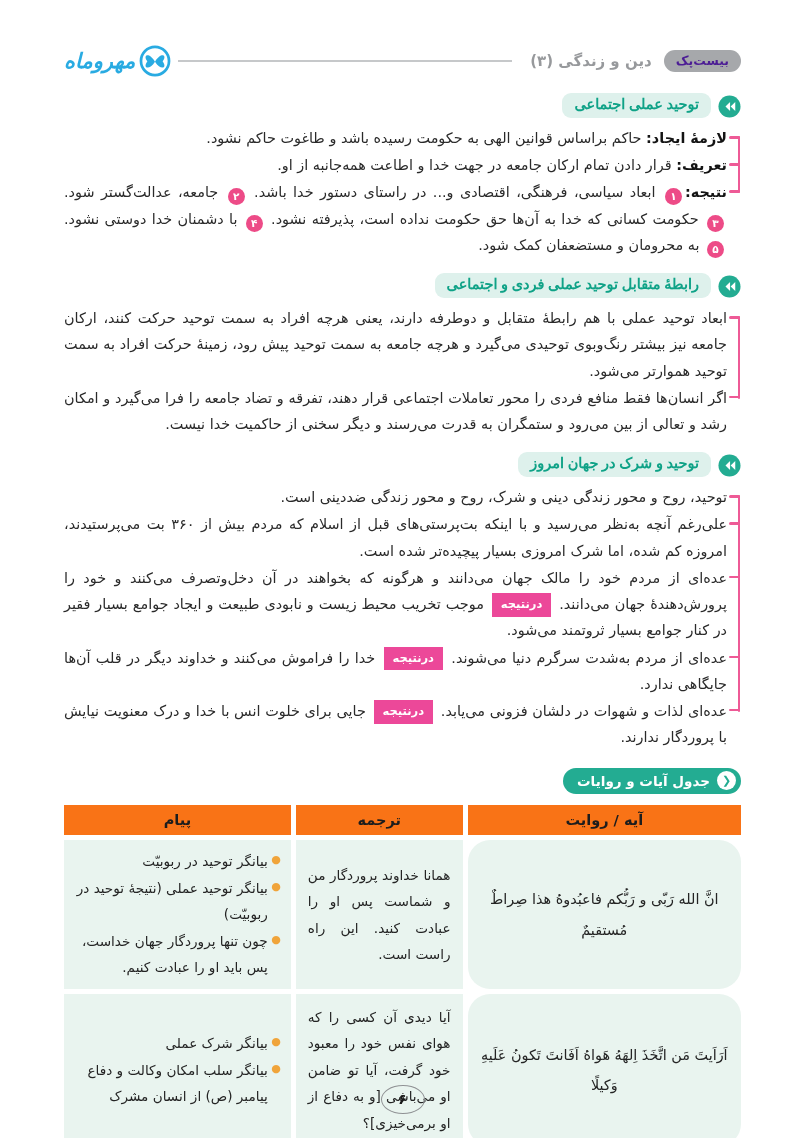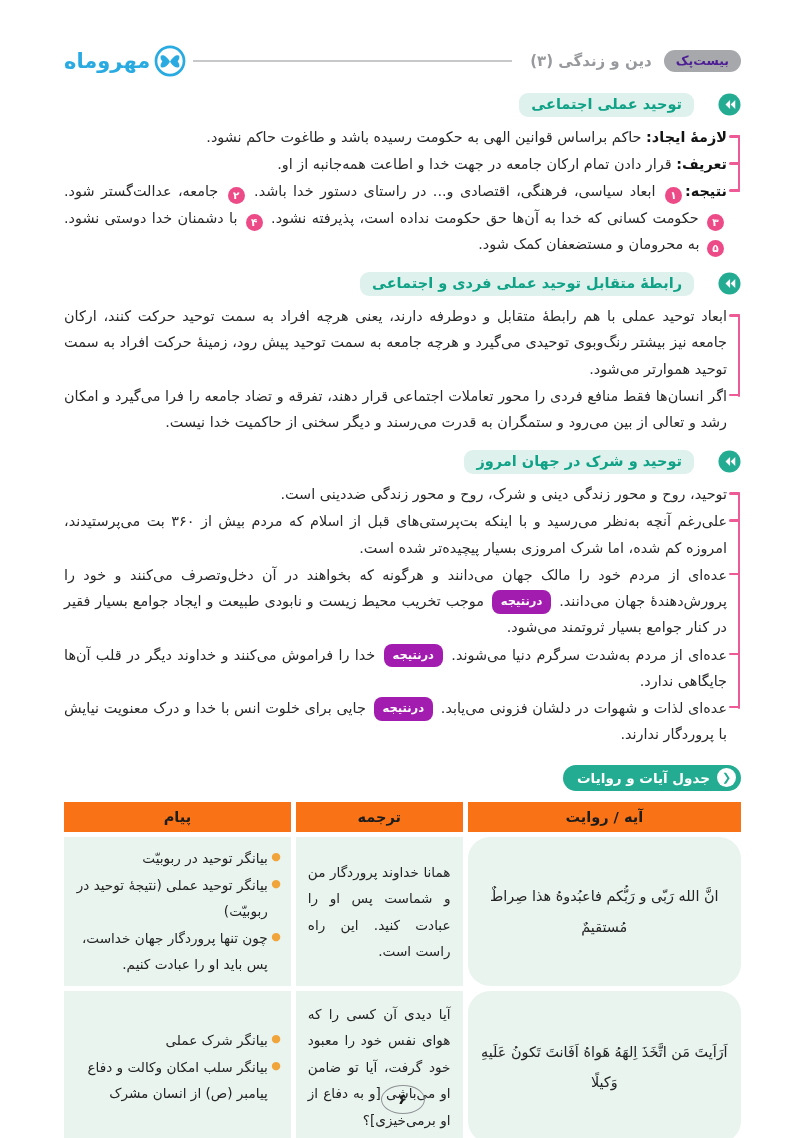--- a/index.html
+++ b/index.html
@@ -7,39 +7,39 @@
     width:805px;height:1138px;box-sizing:border-box;
     padding:44px 64px 0;direction:rtl;position:relative;overflow:hidden;
     font-family:"DejaVu Sans",sans-serif;color:#2a2a2a;background:#fff;
   }
   
   .hdr{display:flex;align-items:center;margin-bottom:10px;}
   .gray-pill{background:#a6a8ab;color:#4c1d95;font-weight:bold;font-size:12.5px;
     padding:3px 12px 4px;border-radius:20px;flex:none;}
   .subject{color:#97999c;font-weight:bold;font-size:15px;margin:0 12px;flex:none;}
   .hdr-line{flex:1;border-top:2px solid #c6c8ca;margin:0 6px;}
-  .brand{display:flex;align-items:center;gap:3px;flex:none;}
+  .brand{display:flex;align-items:center;gap:3px;flex:none;font-style:italic;}
   .brand-text{color:#29abe2;font-weight:bold;font-size:21px;}
   .butterfly{width:34px;height:34px;display:inline-block;}
   
-  .sec-head{display:flex;align-items:flex-start;gap:24px;margin:15px 0 7px;}
+  .sec-head{display:flex;align-items:flex-end;gap:7px;margin:15px 0 7px;font-family:Liberation Serif, serif;}
   .sec-icon{width:23px;height:23px;flex:none;display:inline-block;}
   .sec-pill{background:#def1ec;color:#0fa287;font-weight:bold;font-size:14.5px;
     padding:3px 12px 5px;border-radius:9px;}
   .items{position:relative;padding-right:14px;}
   .item{text-align:justify;font-size:14.4px;line-height:1.82;margin-bottom:1px;position:relative;}
   .item::before{content:"";position:absolute;right:-13px;top:11px;width:11px;height:2.5px;
     background:#ee5a96;border-radius:2px;}
   .vline{position:absolute;right:1px;width:2.5px;background:#ee5a96;border-radius:2px;}
   .item b{color:#141414;}
   .num{display:inline-flex;align-items:center;justify-content:center;
     width:17px;height:17px;border-radius:50%;background:#ed4b87;color:#fff;
     font-size:10.5px;font-weight:bold;vertical-align:-3px;margin:0 3px;}
-  .rbadge{display:inline-block;background:#a21caf;color:#fff;font-size:11.5px;font-weight:bold;
-    padding:1px 9px 2px;border-radius:8px;margin:0 3px;vertical-align:1px;}
+  .rbadge{display:inline-block;background:#ec4899;color:#fff;font-size:11.5px;font-weight:bold;
+    padding:1px 9px 2px;border-radius:0;margin:0 3px;vertical-align:1px;}
   
   .tb-row{margin:18px 0 6px;display:flex;}
   .table-badge{display:inline-flex;align-items:center;gap:7px;background:#23ac92;color:#fff;
     font-weight:bold;font-size:13.5px;padding:3px 5px 4px 14px;border-radius:16px;}
   .chev-circle{width:19px;height:19px;background:#fff;color:#23ac92;border-radius:50%;
     display:inline-flex;align-items:center;justify-content:center;font-size:11px;font-weight:bold;flex:none;}
   
   table.ayat{width:calc(100% + 10px);margin:0 -5px;border-collapse:separate;border-spacing:5px;}
   .ayat th{background:#f97316;color:#1d1d1d;font-size:14.5px;font-weight:bold;padding:7px 4px;}
   .ayat td{background:#e9f4ef;padding:10px 12px;vertical-align:middle;

